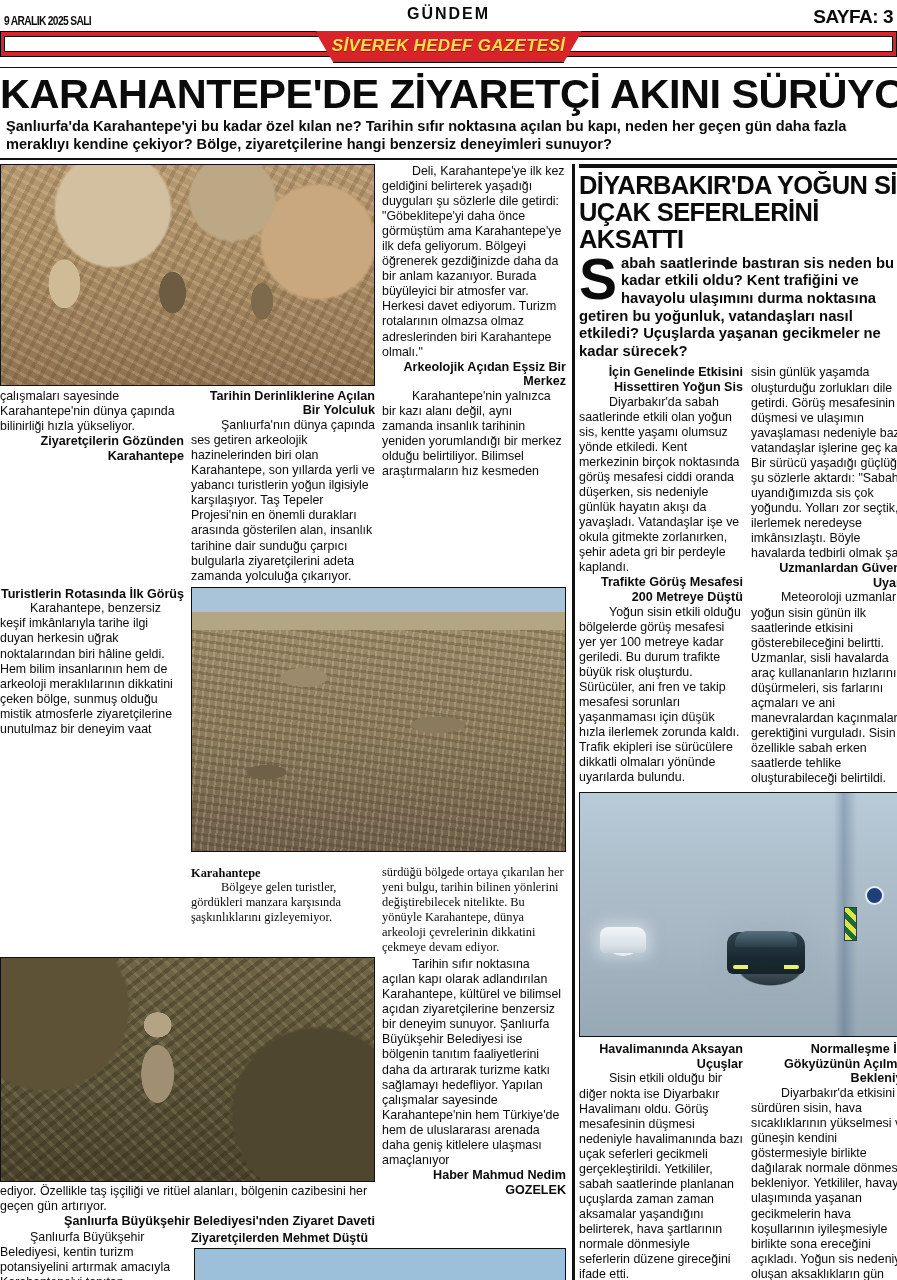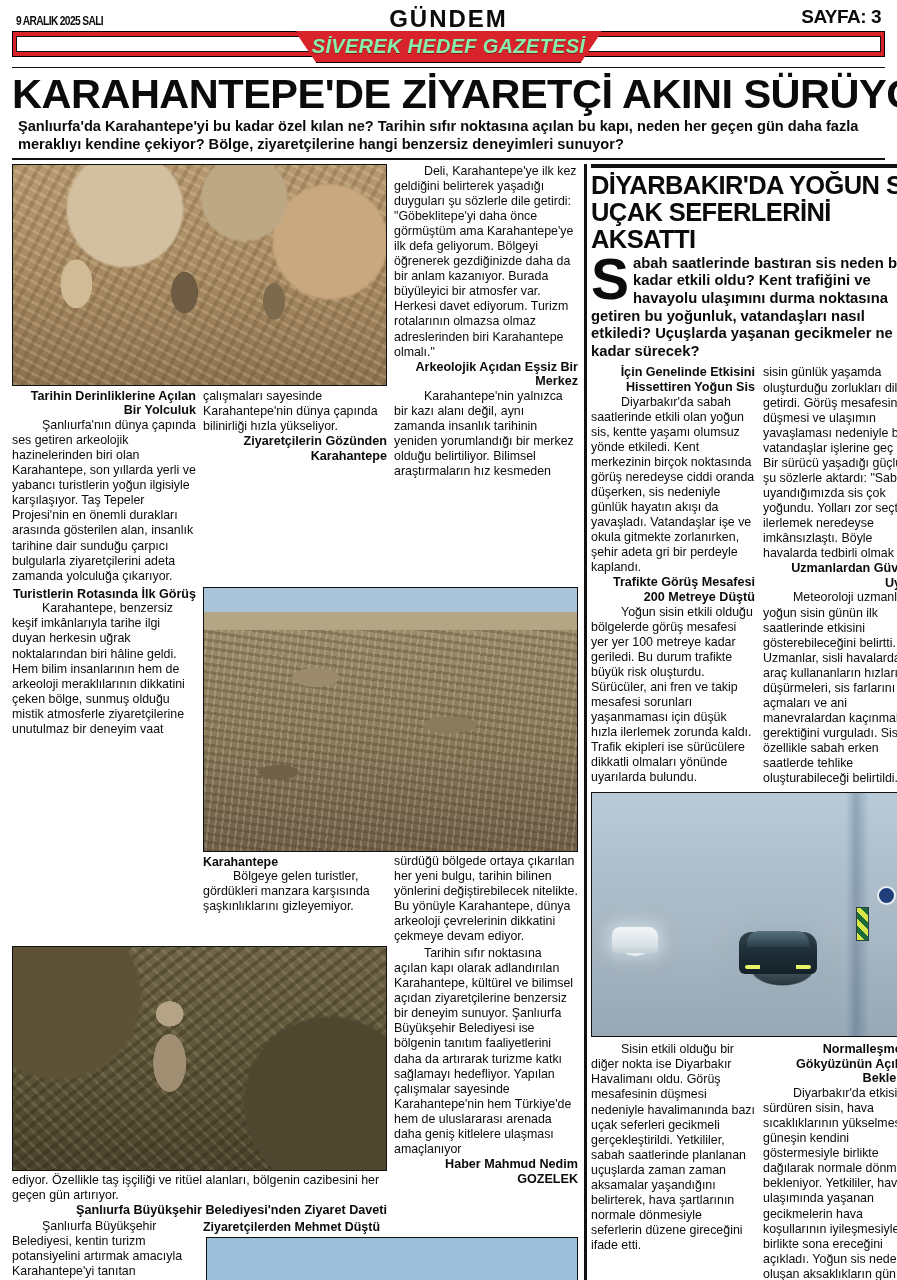--- a/index.html
+++ b/index.html
@@ -5,33 +5,33 @@
 <style>
   * { box-sizing: border-box; }
   html, body { margin:0; padding:0; }
   body {
     width: 897px; height: 1280px;
     background: #ffffff;
     font-family: "Liberation Sans", sans-serif;
     color: #0b0b0b;
     overflow: hidden;
   }
-  .page { position: relative; width: 897px; height: 1056px; padding: 0 12px; }
+  .page { position: relative; width: 897px; height: 1056px; padding: 0 0; }
 
   
   .masthead {
     display: flex; align-items: flex-end; justify-content: space-between;
     padding: 4px 4px 2px 4px; height: 30px;
   }
   .mast-date {
     font-weight: bold; font-size: 12.5px; letter-spacing: -0.8px;
     transform: scaleX(0.82); transform-origin: left bottom; white-space: nowrap;
   }
   .mast-section {
-    font-weight: bold; font-size: 24px; letter-spacing: 2px;
+    font-weight: bold; font-size: 16px; letter-spacing: 2px;
     position: absolute; left: 0; right: 0; text-align: center; top: 5px;
   }
   .mast-page {
     font-weight: bold; font-size: 19px; letter-spacing: -0.5px; white-space: nowrap;
   }
 
   
   .banner-wrap { position: relative; height: 34px; margin: 1px 0 2px 0; }
   .banner-bar {
     position: absolute; left: 0; right: 0; top: 0; height: 26px;
@@ -41,21 +41,21 @@
     position: absolute; left: 4px; right: 4px; top: 5px; height: 16px;
     background: #ffffff; border: 1px solid #111;
   }
   .banner-tab {
     position: absolute; left: 50%; transform: translateX(-50%); top: 0;
     background: #d8232a; border: 1px solid #000; border-top: none;
     padding: 2px 16px 5px 16px; height: 32px;
     clip-path: polygon(0 0, 100% 0, 93% 100%, 7% 100%);
   }
   .banner-title {
-    color: #86efac; font-weight: bold; font-size: 20px; letter-spacing: 0.3px;
+    color: #fde047; font-weight: bold; font-size: 17px; letter-spacing: 0.3px;
     font-style: italic; white-space: nowrap; line-height: 26px;
     text-shadow: 0 1px 0 rgba(0,0,0,.35);
   }
   .rule-thin { border-top: 1px solid #111; margin: 2px 0 0 0; }
 
   
   .headline {
     text-align: center; font-weight: bold; font-size: 41.5px;
     letter-spacing: -0.5px; line-height: 1.0; margin: 5px 0 2px 0;
     white-space: nowrap; transform: scaleX(1.0);
@@ -208,44 +208,44 @@
 
   <div class="content">
 
     <div class="left-block">
 
       <div class="cols3">
         <div style="width:375px;flex:0 0 375px;">
           <div class="photo ph-karahantepe1" style="height:222px;"></div>
           <div class="cols3" style="margin-top:3px;">
             <div class="col">
+              <p class="body">çalışmaları sayesinde Karahantepe'nin dünya çapında bilinirliği hızla yükseliyor.</p>
+              <div class="subtitle">Ziyaretçilerin Gözünden Karahantepe</div>
+            </div>
+            <div class="col">
               <div class="subtitle">Tarihin Derinliklerine Açılan Bir Yolculuk</div>
               <p class="body ind">Şanlıurfa'nın dünya çapında ses getiren arkeolojik hazinelerinden biri olan Karahantepe, son yıllarda yerli ve yabancı turistlerin yoğun ilgisiyle karşılaşıyor. Taş Tepeler Projesi'nin en önemli durakları arasında gösterilen alan, insanlık tarihine dair sunduğu çarpıcı bulgularla ziyaretçilerini adeta zamanda yolculuğa çıkarıyor.</p>
-            </div>
-            <div class="col">
-              <p class="body">çalışmaları sayesinde Karahantepe'nin dünya çapında bilinirliği hızla yükseliyor.</p>
-              <div class="subtitle">Ziyaretçilerin Gözünden Karahantepe</div>
             </div>
           </div>
         </div>
         <div class="col">
           <p class="body ind">Deli, Karahantepe'ye ilk kez geldiğini belirterek yaşadığı duyguları şu sözlerle dile getirdi: "Göbeklitepe'yi daha önce görmüştüm ama Karahantepe'ye ilk defa geliyorum. Bölgeyi öğrenerek gezdiğinizde daha da bir anlam kazanıyor. Burada büyüleyici bir atmosfer var. Herkesi davet ediyorum. Turizm rotalarının olmazsa olmaz adreslerinden biri Karahantepe olmalı."</p>
           <div class="subtitle">Arkeolojik Açıdan Eşsiz Bir Merkez</div>
           <p class="body ind">Karahantepe'nin yalnızca bir kazı alanı değil, aynı zamanda insanlık tarihinin yeniden yorumlandığı bir merkez olduğu belirtiliyor. Bilimsel araştırmaların hız kesmeden</p>
         </div>
       </div>
 
       <div class="cols3" style="margin-top:3px;">
         <div class="col">
           <div class="subtitle">Turistlerin Rotasında İlk Görüş</div>
           <p class="body ind">Karahantepe, benzersiz keşif imkânlarıyla tarihe ilgi duyan herkesin uğrak noktalarından biri hâline geldi. Hem bilim insanlarının hem de arkeoloji meraklılarının dikkatini çeken bölge, sunmuş olduğu mistik atmosferle ziyaretçilerine unutulmaz bir deneyim vaat</p>
         </div>
         <div style="width:375px;flex:0 0 375px;">
           <div class="photo ph-karahantepe2" style="height:265px;"></div>
-          <div class="cols3" style="margin-top:2px;">
+          <div class="cols3" style="margin-top:13px;font-family:Liberation Serif, serif;">
             <div class="col">
               <div class="cap">Karahantepe</div>
               <p class="body ind">Bölgeye gelen turistler, gördükleri manzara karşısında şaşkınlıklarını gizleyemiyor.</p>
             </div>
             <div class="col">
               <p class="body">sürdüğü bölgede ortaya çıkarılan her yeni bulgu, tarihin bilinen yönlerini değiştirebilecek nitelikte. Bu yönüyle Karahantepe, dünya arkeoloji çevrelerinin dikkatini çekmeye devam ediyor.</p>
             </div>
           </div>
         </div>
       </div>
@@ -282,40 +282,41 @@
       <div class="r-head">
         <span>DİYARBAKIR'DA YOĞUN SİS</span>
         <span class="l2">UÇAK SEFERLERİNİ AKSATTI</span>
       </div>
 
       <p class="dropcap-para">Sabah saatlerinde bastıran sis neden bu kadar etkili oldu? Kent trafiğini ve havayolu ulaşımını durma noktasına getiren bu yoğunluk, vatandaşları nasıl etkiledi? Uçuşlarda yaşanan gecikmeler ne kadar sürecek?</p>
 
       <div class="cols2">
         <div class="rcol">
           <div class="subtitle">İçin Genelinde Etkisini Hissettiren Yoğun Sis</div>
-          <p class="body ind">Diyarbakır'da sabah saatlerinde etkili olan yoğun sis, kentte yaşamı olumsuz yönde etkiledi. Kent merkezinin birçok noktasında görüş neredeyse ciddi oranda düşerken, sis nedeniyle günlük hayatın akışı da yavaşladı. Vatandaşlar işe ve okula gitmekte zorlanırken, şehir adeta gri bir perdeyle kaplandı.</p>
+          <p class="body ind">Diyarbakır'da sabah saatlerinde etkili olan yoğun sis, kentte yaşamı olumsuz yönde etkiledi. Kent merkezinin birçok noktasında görüş mesafesi ciddi oranda düşerken, sis nedeniyle günlük hayatın akışı da yavaşladı. Vatandaşlar işe ve okula gitmekte zorlanırken, şehir adeta gri bir perdeyle kaplandı.</p>
           <div class="subtitle">Trafikte Görüş Mesafesi 200 Metreye Düştü</div>
           <p class="body ind">Yoğun sisin etkili olduğu bölgelerde görüş mesafesi yer yer 100 metreye kadar geriledi. Bu durum trafikte büyük risk oluşturdu. Sürücüler, ani fren ve takip mesafesi sorunları yaşanmaması için düşük hızla ilerlemek zorunda kaldı. Trafik ekipleri ise sürücülere dikkatli olmaları yönünde uyarılarda bulundu.</p>
         </div>
         <div class="rcol">
           <p class="body">sisin günlük yaşamda oluşturduğu zorlukları dile getirdi. Görüş mesafesinin düşmesi ve ulaşımın yavaşlaması nedeniyle bazı vatandaşlar işlerine geç kaldı. Bir sürücü yaşadığı güçlüğü şu sözlerle aktardı: "Sabah uyandığımızda sis çok yoğundu. Yolları zor seçtik, ilerlemek neredeyse imkânsızlaştı. Böyle havalarda tedbirli olmak şart."</p>
           <div class="subtitle">Uzmanlardan Güvenlik Uyarısı</div>
           <p class="body ind">Meteoroloji uzmanları, yoğun sisin günün ilk saatlerinde etkisini gösterebileceğini belirtti. Uzmanlar, sisli havalarda araç kullananların hızlarını düşürmeleri, sis farlarını açmaları ve ani manevralardan kaçınmaları gerektiğini vurguladı. Sisin özellikle sabah erken saatlerde tehlike oluşturabileceği belirtildi.</p>
         </div>
       </div>
 
       <div class="photo ph-fog" style="height:245px;margin-top:6px;">
         <div class="fog-sign"></div>
         <div class="fog-sign2"></div>
         <div class="fog-car2"></div>
         <div class="fog-car"></div>
       </div>
 
       <div class="cols2" style="margin-top:5px;">
         <div class="rcol">
+          <div class="subtitle">Havalimanında Aksayan Uçuşlar</div>
           <p class="body ind">Sisin etkili olduğu bir diğer nokta ise Diyarbakır Havalimanı oldu. Görüş mesafesinin düşmesi nedeniyle havalimanında bazı uçak seferleri gecikmeli gerçekleştirildi. Yetkililer, sabah saatlerinde planlanan uçuşlarda zaman zaman aksamalar yaşandığını belirterek, hava şartlarının normale dönmesiyle seferlerin düzene gireceğini ifade etti.</p>
 
         </div>
         <div class="rcol">
           <div class="subtitle">Normalleşme İçin Gökyüzünün Açılması Bekleniyor</div>
           <p class="body ind">Diyarbakır'da etkisini sürdüren sisin, hava sıcaklıklarının yükselmesi ve güneşin kendini göstermesiyle birlikte dağılarak normale dönmesi bekleniyor. Yetkililer, havayolu ulaşımında yaşanan gecikmelerin hava koşullarının iyileşmesiyle birlikte sona ereceğini açıkladı. Yoğun sis nedeniyle oluşan aksaklıkların gün içinde hafiflemesi öngörülüyor. İHA</p>
         </div>
       </div>
     </div>
 

